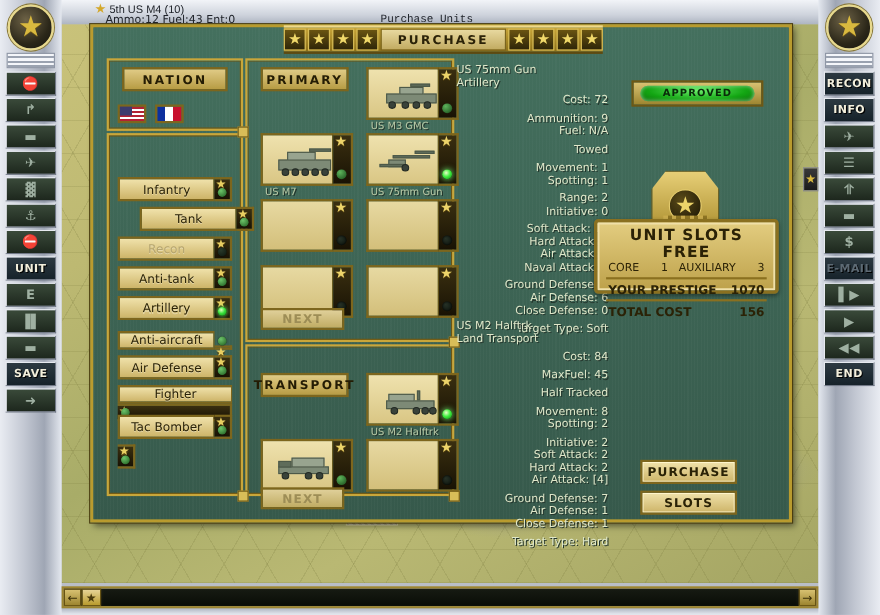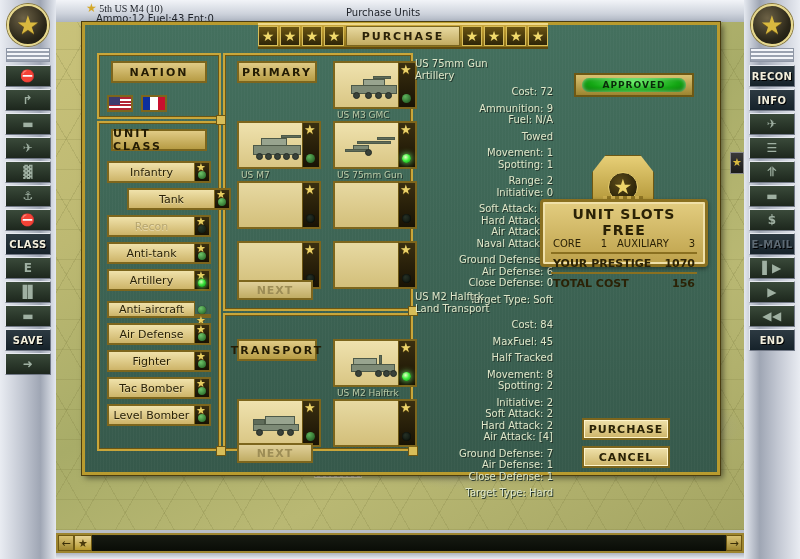--- a/index.html
+++ b/index.html
@@ -71,24 +71,24 @@
   .sp-bar{margin:3px 2px 0 2px;height:12px;background:#7a2020;border:1px solid #3a1010;}
   .sp-num{margin:1px 2px 0 2px;height:14px;background:#efe9c2;border:1px solid #4a4226;
     font-size:10px;font-weight:bold;color:#201c0c;text-align:center;line-height:13px;
     font-family:"DejaVu Sans", sans-serif;}
   .side-tab{position:absolute;right:56px;top:152px;width:14px;height:22px;
     background:linear-gradient(180deg,#3a3a3a,#1a1a1a);border:1px solid #8a8a8a;
     color:#d9b93f;font-size:11px;text-align:center;line-height:20px;}
 
   
   .hud { position:absolute; left:86px; top:1px; font-size:10px; color:#20242b;
-    font-family:Liberation Serif, serif; white-space:nowrap; }
+    font-family:Liberation Sans, sans-serif; white-space:nowrap; }
   .hud .star { color:#d4a82a; font-size:12px; }
   .hud2 { position:absolute; left:96px; top:13px; font-size:10px; color:#20242b; }
-  .hud4 { position:absolute; left:346px; top:7px; font-size:10px; color:#20242b; }
+  .hud4 { position:absolute; left:346px; top:13px; font-size:10px; color:#20242b;font-family:Liberation Mono, monospace; }
 
   
   .dlg { position:absolute; left:82px; top:22px; width:638px; height:453px;
     background:#3e6656;
     border:3px solid #b99b2e;
     box-shadow:0 0 0 1px #4a3d10, 3px 3px 6px rgba(0,0,0,.5); }
   .dlg-inner{ position:absolute; inset:0;
     background:
       repeating-linear-gradient(90deg, rgba(255,255,255,.025) 0 1px, transparent 1px 3px),
       linear-gradient(180deg,#44705e,#36594b); }
@@ -288,21 +288,21 @@
         <div class="tbtn sq">
           <span class="g">▓</span>
         </div>
         <div class="tbtn sq">
           <span class="g">⚓</span>
         </div>
         <div class="tbtn sq">
           <span class="g">⛔</span>
         </div>
         <div class="tbtn lbl">
-          <span class="">CLASS</span>
+          <span class="">UNIT</span>
         </div>
         <div class="tbtn sq">
           <span class="g">E</span>
         </div>
         <div class="tbtn sq">
           <span class="g">▐▌</span>
         </div>
         <div class="tbtn sq">
           <span class="g">▬</span>
         </div>
@@ -384,21 +384,20 @@
     <div class="gframe" style="left:138px; top:288px; width:190px; height:138px;"></div>
     <div class="gnode" style="left:131px; top:90px;"></div>
     <div class="gnode" style="left:323px; top:281px;"></div>
     <div class="gnode" style="left:131px; top:421px;"></div>
     <div class="gnode" style="left:323px; top:421px;"></div>
 
     <div class="hdr" style="left:26px; top:36px; width:96px;">NATION</div>
     <div class="flagbtn flag-us" style="left:22px; top:70px;"></div>
     <div class="flagbtn flag-fr" style="left:56px; top:70px;"></div>
 
-    <div class="hdr" style="left:26px; top:104px; width:96px;">UNIT CLASS</div>
     <div id="uclist">
         <div class="lbtn" style="left: 22px; top: 136px; width: 104px;">
           <div class="face">Infantry</div>
           <div class="led">
             <span class="s">★</span>
             <span class="d"></span>
           </div>
         </div>
         <div class="lbtn" style="left: 22px; top: 163px; width: 104px; margin-left: 20px;">
           <div class="face">Tank</div>
@@ -435,36 +434,35 @@
             <span class="d"></span>
           </div>
         </div>
         <div class="lbtn" style="left: 22px; top: 298px; width: 104px;">
           <div class="face">Air Defense</div>
           <div class="led">
             <span class="s">★</span>
             <span class="d"></span>
           </div>
         </div>
-        <div class="lbtn" style="left: 22px; top: 325px; width: 104px;">
+        <div class="lbtn" style="left: 22px; top: 325px; width: 104px; flex-direction: column;">
           <div class="face">Fighter</div>
           <div class="led">
             <span class="s">★</span>
             <span class="d"></span>
           </div>
         </div>
         <div class="lbtn" style="left: 22px; top: 352px; width: 104px;">
           <div class="face">Tac Bomber</div>
           <div class="led">
             <span class="s">★</span>
             <span class="d"></span>
           </div>
         </div>
         <div class="lbtn" style="left: 22px; top: 379px; width: 104px;">
-          <div class="face">Level Bomber</div>
           <div class="led">
             <span class="s">★</span>
             <span class="d"></span>
           </div>
         </div>
       </div>
 
     <div class="hdr" style="left:152px; top:36px; width:80px;">PRIMARY</div>
     <div id="pslots">
         <div class="slot" style="left: 248px; top: 36px;">
@@ -682,21 +680,21 @@
         </div>
         <div class="pl-rule"></div>
         <div class="pl-row">
           <span>TOTAL COST</span>
           <span>156</span>
         </div>
       </div>
     </div>
 
     <div class="abtn" style="left:497px; top:393px;">PURCHASE</div>
-    <div class="abtn" style="left:497px; top:421px;">CANCEL</div>
+    <div class="abtn" style="left:497px; top:421px;">SLOTS</div>
   </div>
 
   <div class="sbar">
     <div class="sarr">←</div>
     <div class="sstar">★</div>
     <div class="strack"></div>
     <div class="sarr">→</div>
   </div>
 
 </div>

